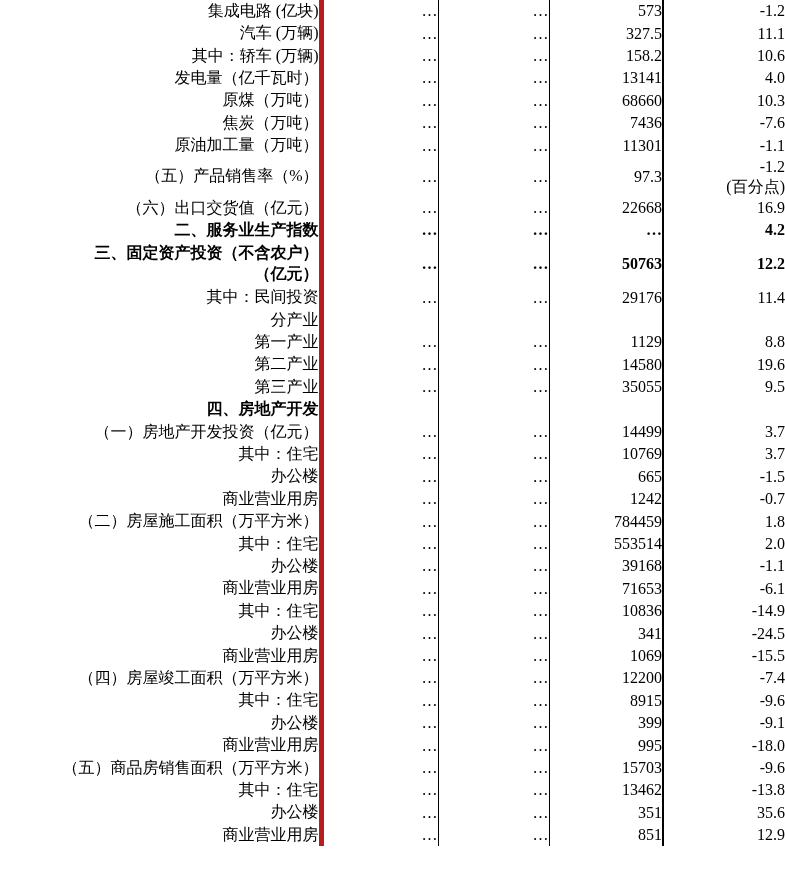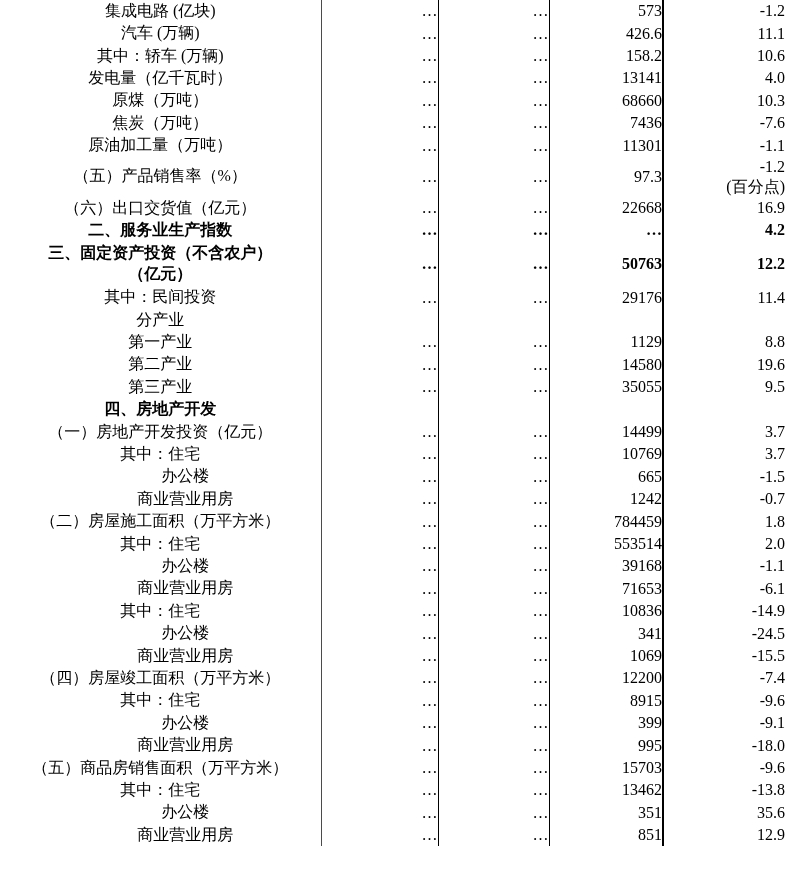--- a/index.html
+++ b/index.html
@@ -21,21 +21,21 @@
   table.ind td {
     padding: 0;
     vertical-align: middle;
     overflow: hidden;
     white-space: pre-line;
   }
   tr.r   { height: 22.4px; }
   tr.t2  { height: 40px; }
   tr.t3  { height: 45px; }
   tr.b   { font-weight: bold; margin-left: 38px; }
-  td.lab  { text-align: center; padding-left: 8px;  border-right: 1px solid #b91c1c; line-height: 1.3; }
+  td.lab  { text-align: right; padding-left: 8px;  border-right: 5px solid #b91c1c; line-height: 1.3; }
   td.lab.i1 { }
   td.lab.i2 { padding-left: 50px; margin-top: 36px; }
   td.num  { text-align: right; }
   td.c1   { padding-right: 10px; border-right: 1px solid #000; }
   td.c2   { padding-right: 10px; border-right: 1px solid #000; }
   td.c3   { padding-right: 7px;  border-right: 2px solid #000; }
   td.c4   { padding-right: 8px;  line-height: 1.25; }
   td.c4 div { line-height: 1.25; }
 </style>
 </head>
@@ -54,21 +54,21 @@
         <td class="lab">集成电路 (亿块)</td>
         <td class="num c1">…</td>
         <td class="num c2">…</td>
         <td class="num c3">573</td>
         <td class="num c4">-1.2</td>
       </tr>
       <tr class="r">
         <td class="lab">汽车 (万辆)</td>
         <td class="num c1">…</td>
         <td class="num c2">…</td>
-        <td class="num c3">426.6</td>
+        <td class="num c3">327.5</td>
         <td class="num c4">11.1</td>
       </tr>
       <tr class="r">
         <td class="lab i1">其中：轿车 (万辆)</td>
         <td class="num c1">…</td>
         <td class="num c2">…</td>
         <td class="num c3">158.2</td>
         <td class="num c4">10.6</td>
       </tr>
       <tr class="r">

